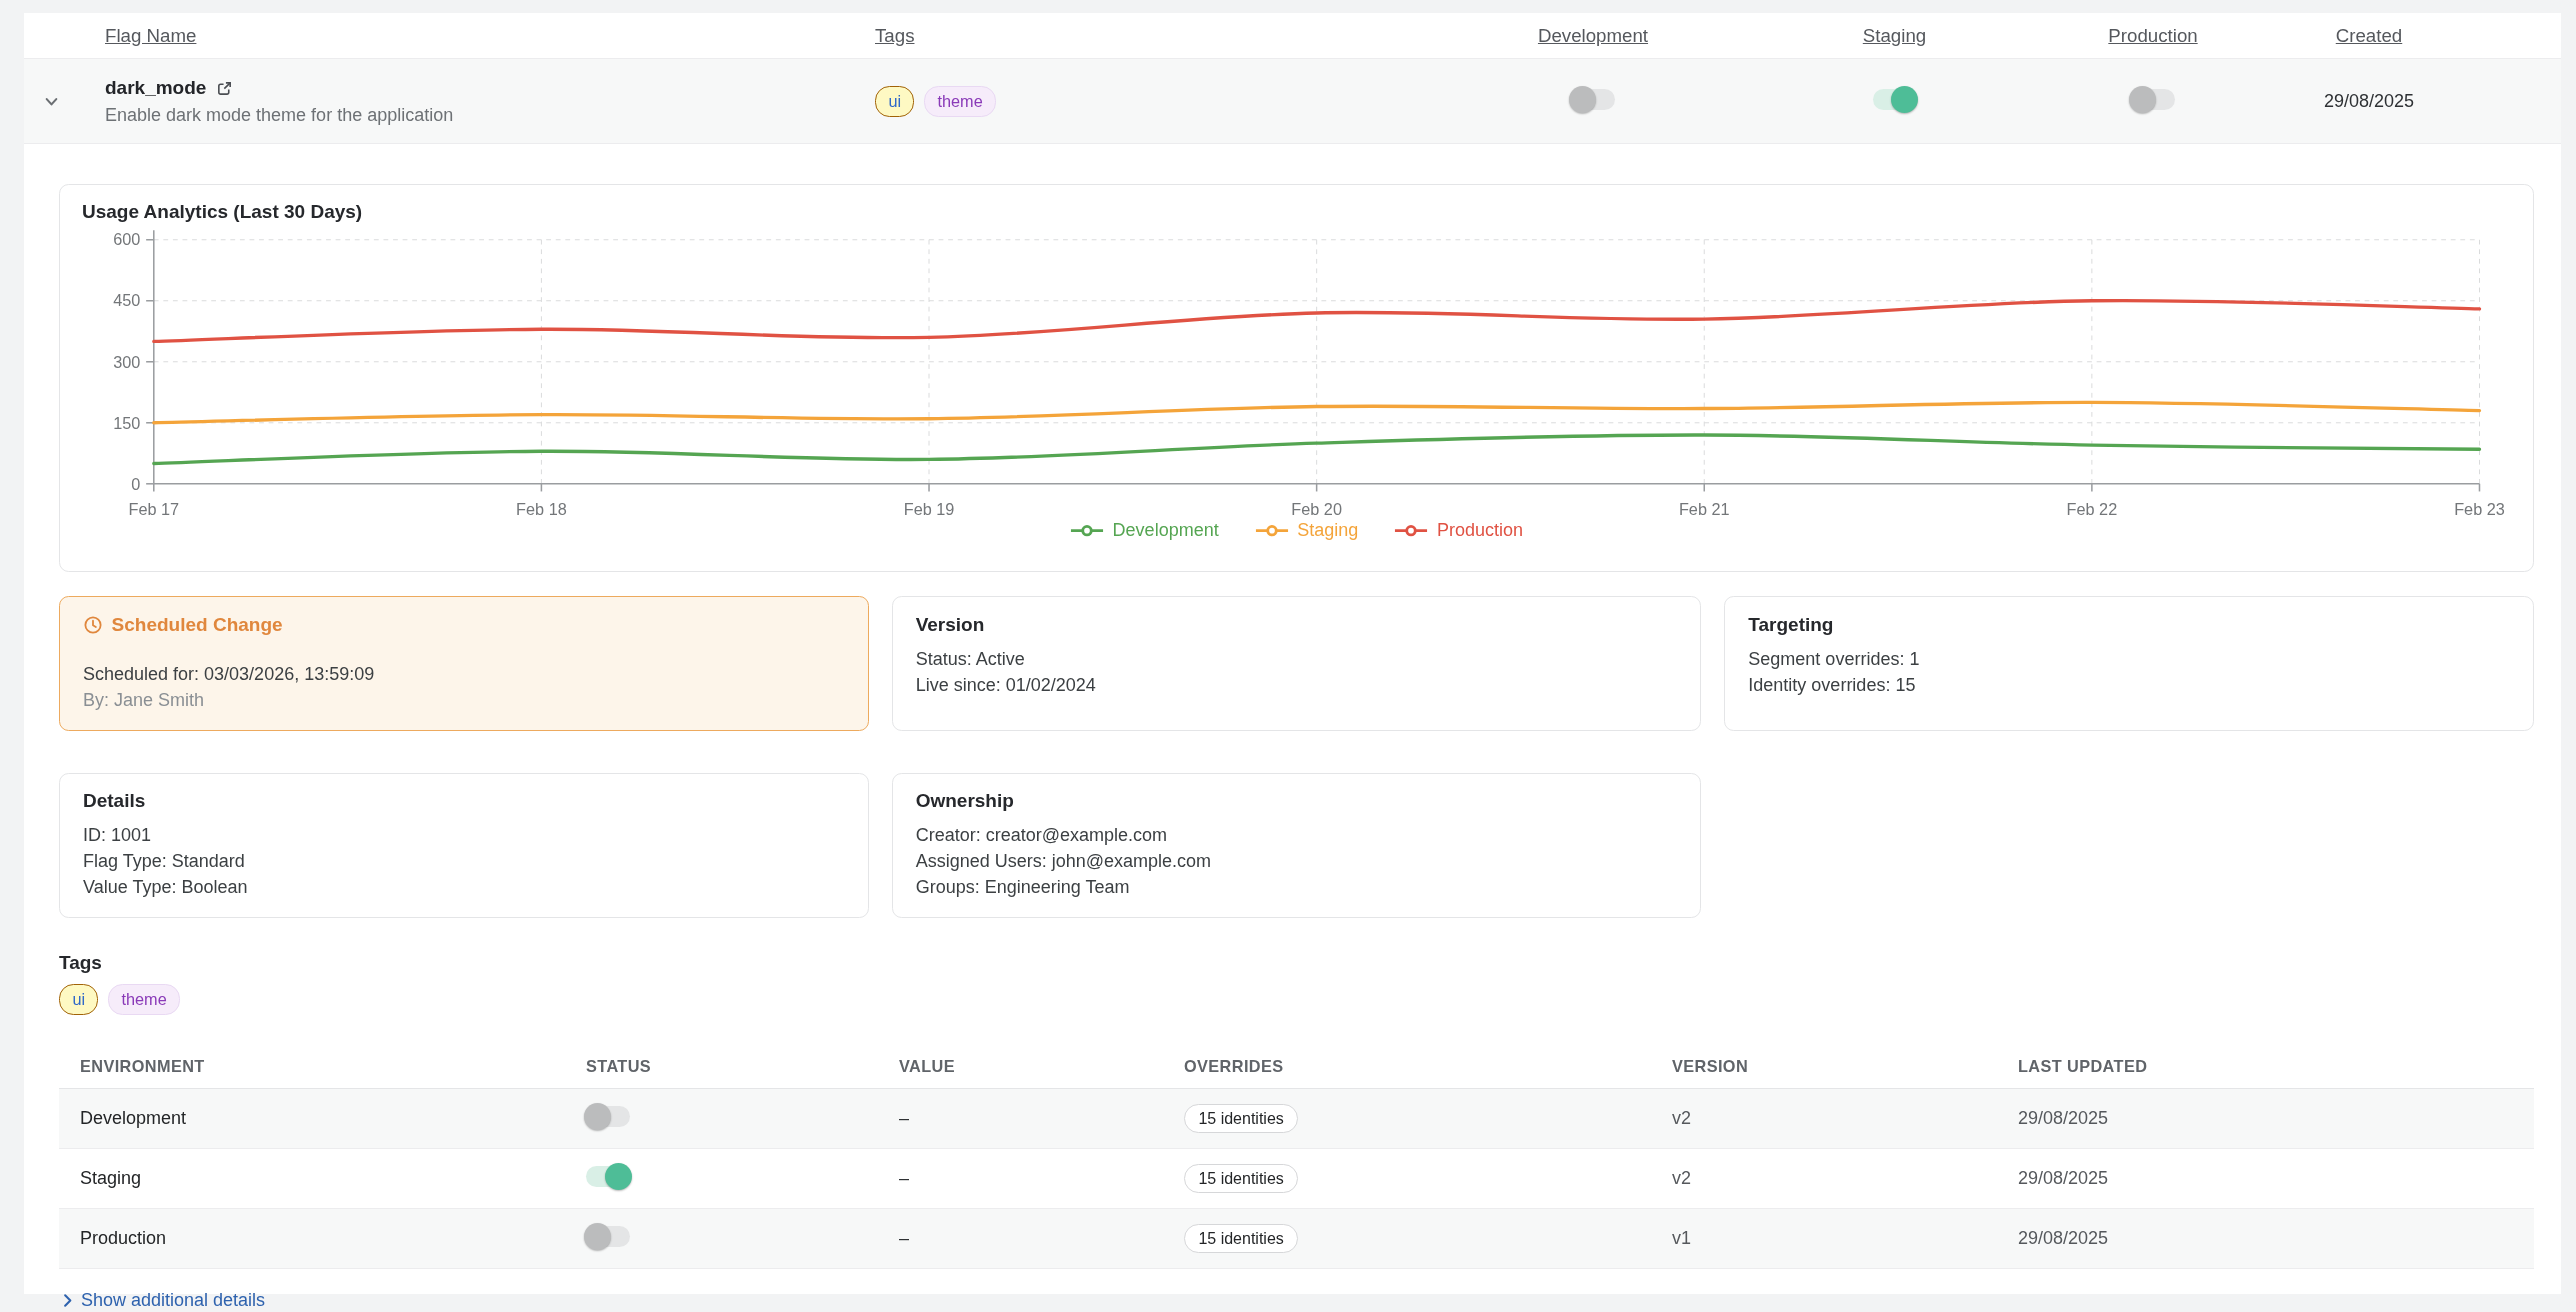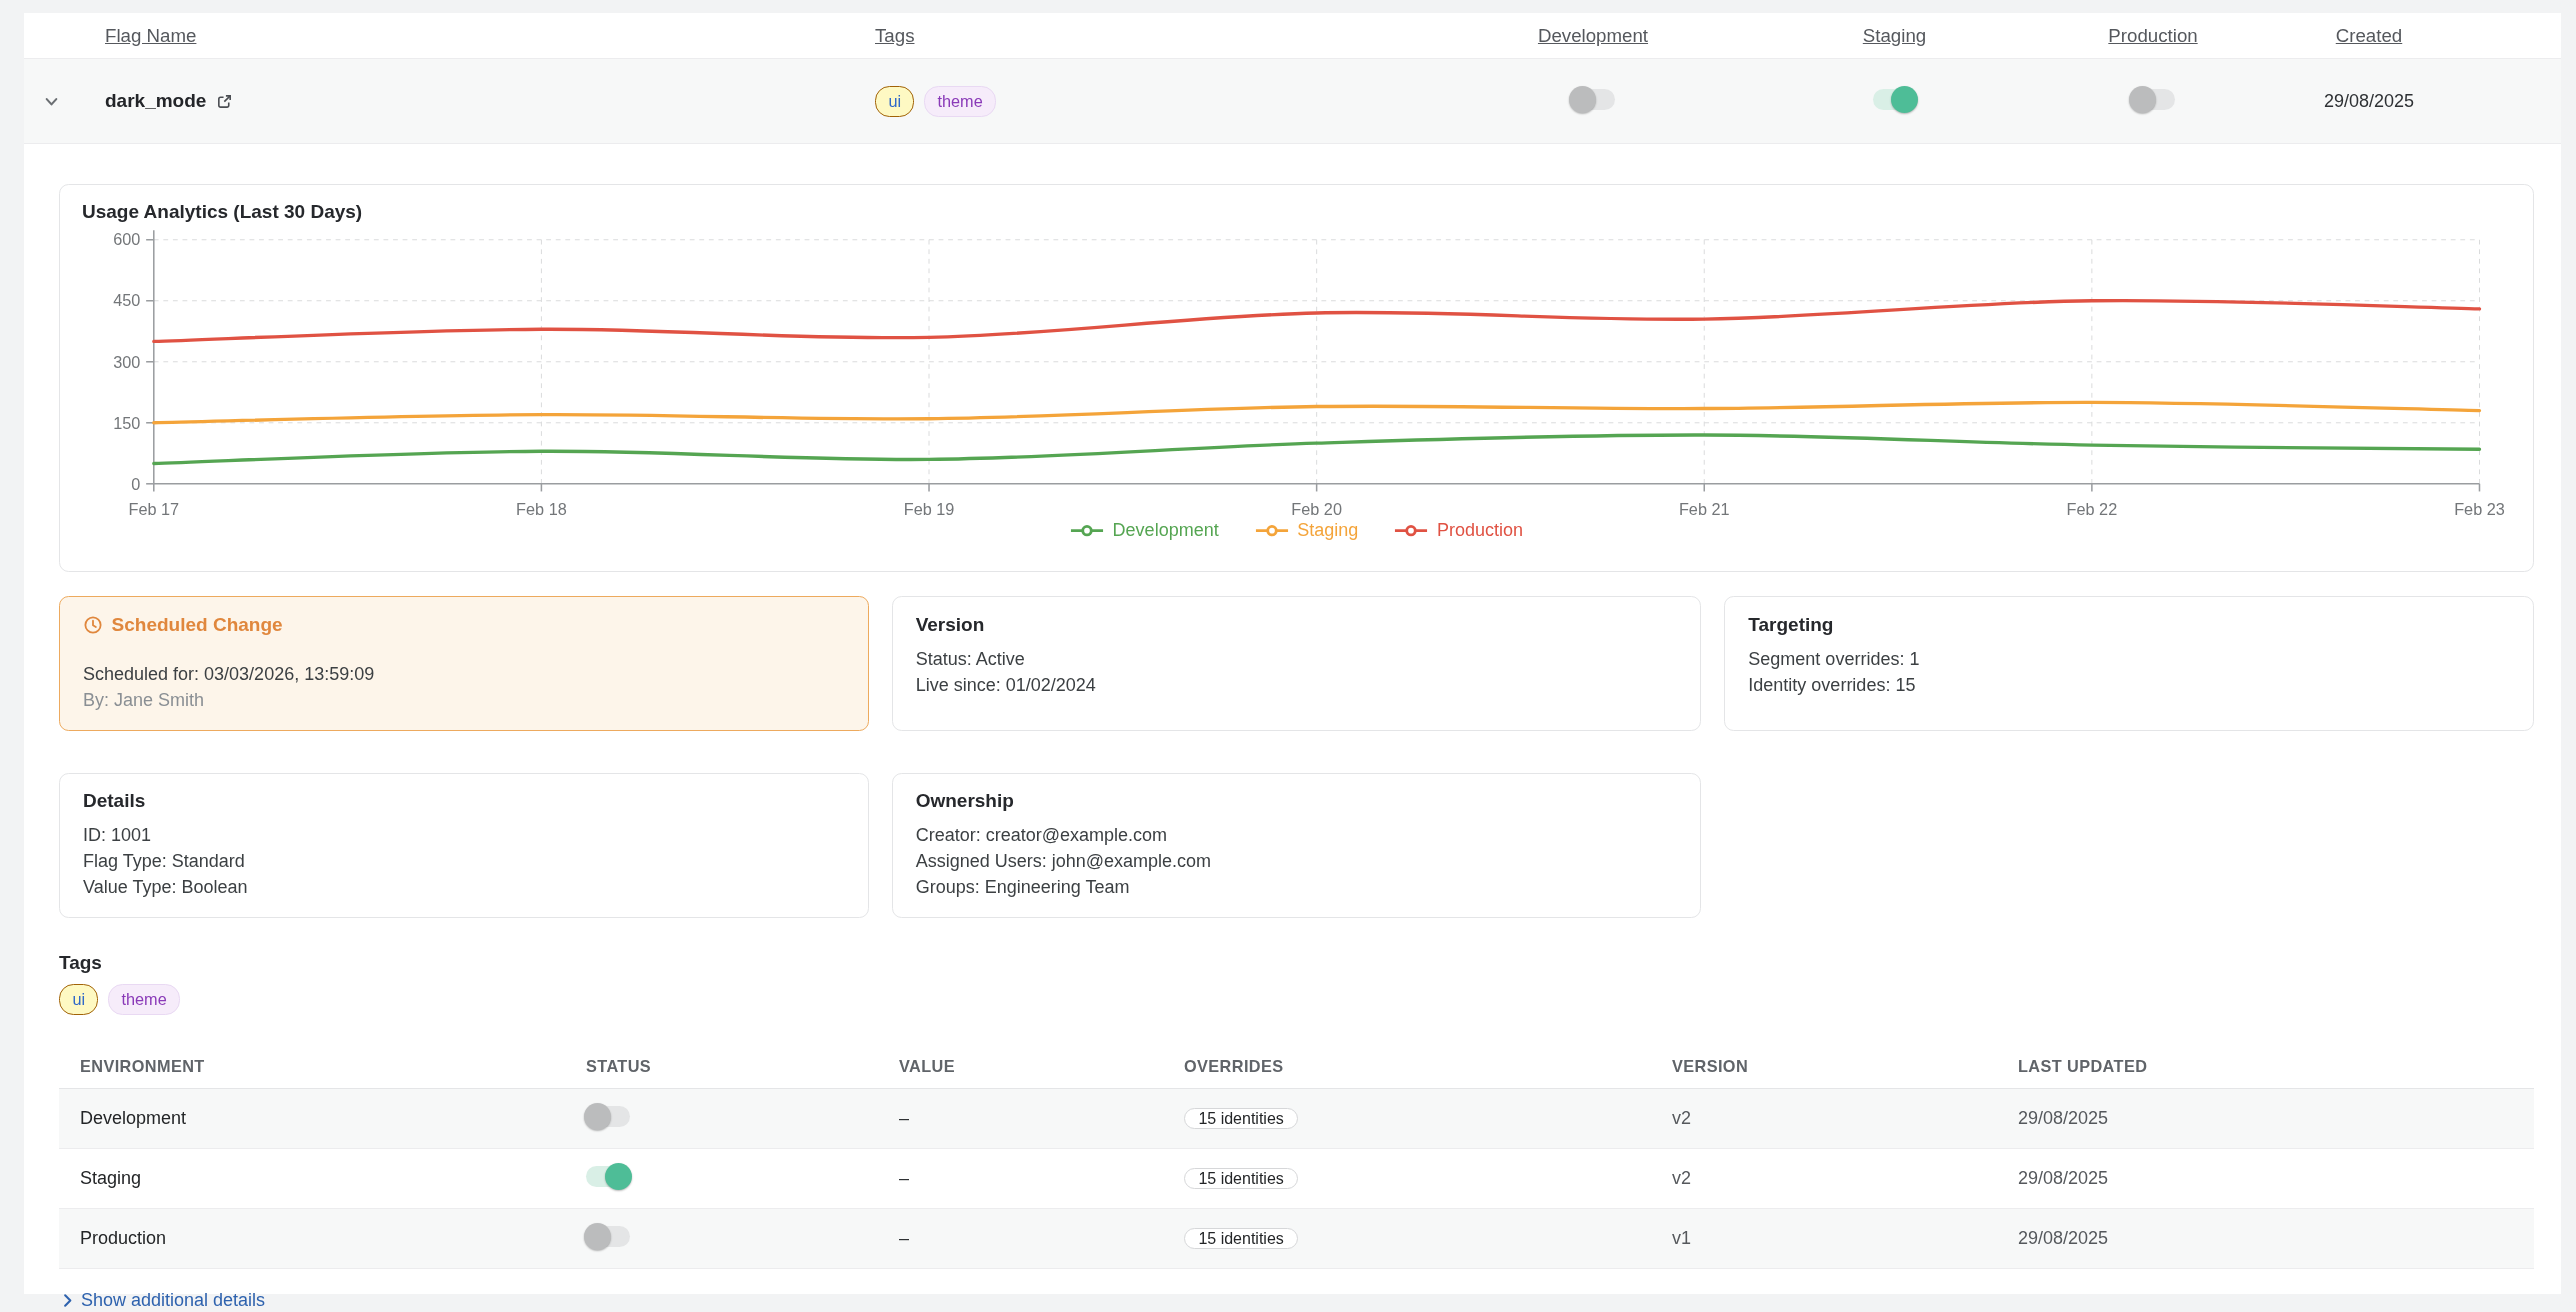--- a/index.html
+++ b/index.html
@@ -74,21 +74,21 @@
   .env-table{margin-top:29px;}
   .env-grid{display:grid;grid-template-columns:527px 313px 285px 488px 346px 1fr;align-items:center;}
   .env-header{height:44px;border-bottom:1px solid #e4e5e7;}
   .env-header .ecell{font-size:16.3px;font-weight:bold;color:#606469;letter-spacing:0.4px;}
   .ecell:first-child,.erow-cell:first-child{padding-left:21px;}
   .env-row{height:59px;border-bottom:1px solid #ececee;}
   .env-row.alt{background:#f7f8f8;}
   .env-row:last-child{border-bottom:1px solid #ececee;}
   .env-name{font-size:18px;color:#232527;}
   .env-dash{font-size:18px;color:#2e3134;}
-  .pill-btn{display:inline-flex;align-items:center;height:21px;padding:0 13.4px;border-radius:14.4px;border:1px solid #d6d7d9;background:#fff;font-size:16px;color:#232527;cursor:pointer;font-family:inherit;}
+  .pill-btn{display:inline-flex;align-items:center;height:29px;padding:0 13.4px;border-radius:14.4px;border:1px solid #d6d7d9;background:#fff;font-size:16px;color:#232527;cursor:pointer;font-family:inherit;}
   .env-muted{font-size:18px;color:#55585c;}
   
   .footer-link{margin-top:21px;display:inline-flex;align-items:center;gap:5px;color:#2e62ae;font-size:18px;cursor:pointer;background:none;border:none;padding:0;font-family:inherit;}
 </style>
 </head>
 <body>
 
 <div class="panel">
 
   <div class="flag-grid flag-header">
@@ -109,20 +109,21 @@
     </button>
     <div class="flag-name-wrap">
       <div class="flag-name-line">
         <span class="flag-name">dark_mode</span>
         <svg width="17" height="17" viewBox="0 0 18 18">
           <path d="M8 4.5H4.8A1.8 1.8 0 0 0 3 6.3v6.9A1.8 1.8 0 0 0 4.8 15h6.9a1.8 1.8 0 0 0 1.8-1.8V10" fill="none" stroke="#4a4d52" stroke-width="1.7"></path>
           <path d="M10.5 3H15v4.5" fill="none" stroke="#4a4d52" stroke-width="1.7"></path>
           <path d="M15 3l-6.2 6.2" fill="none" stroke="#4a4d52" stroke-width="1.7"></path>
         </svg>
       </div>
+      <span class="flag-desc">Enable dark mode theme for the application</span>
     </div>
     <div class="tags-cell">
         <span class="tag blue">ui</span>
         <span class="tag purple">theme</span>
       </div>
     <div class="toggle-cell"><button class="toggle"><span class="knob"></span></button></div>
     <div class="toggle-cell"><button class="toggle on"><span class="knob"></span></button></div>
     <div class="toggle-cell"><button class="toggle"><span class="knob"></span></button></div>
     <div class="created-cell">29/08/2025</div>
   </div>

